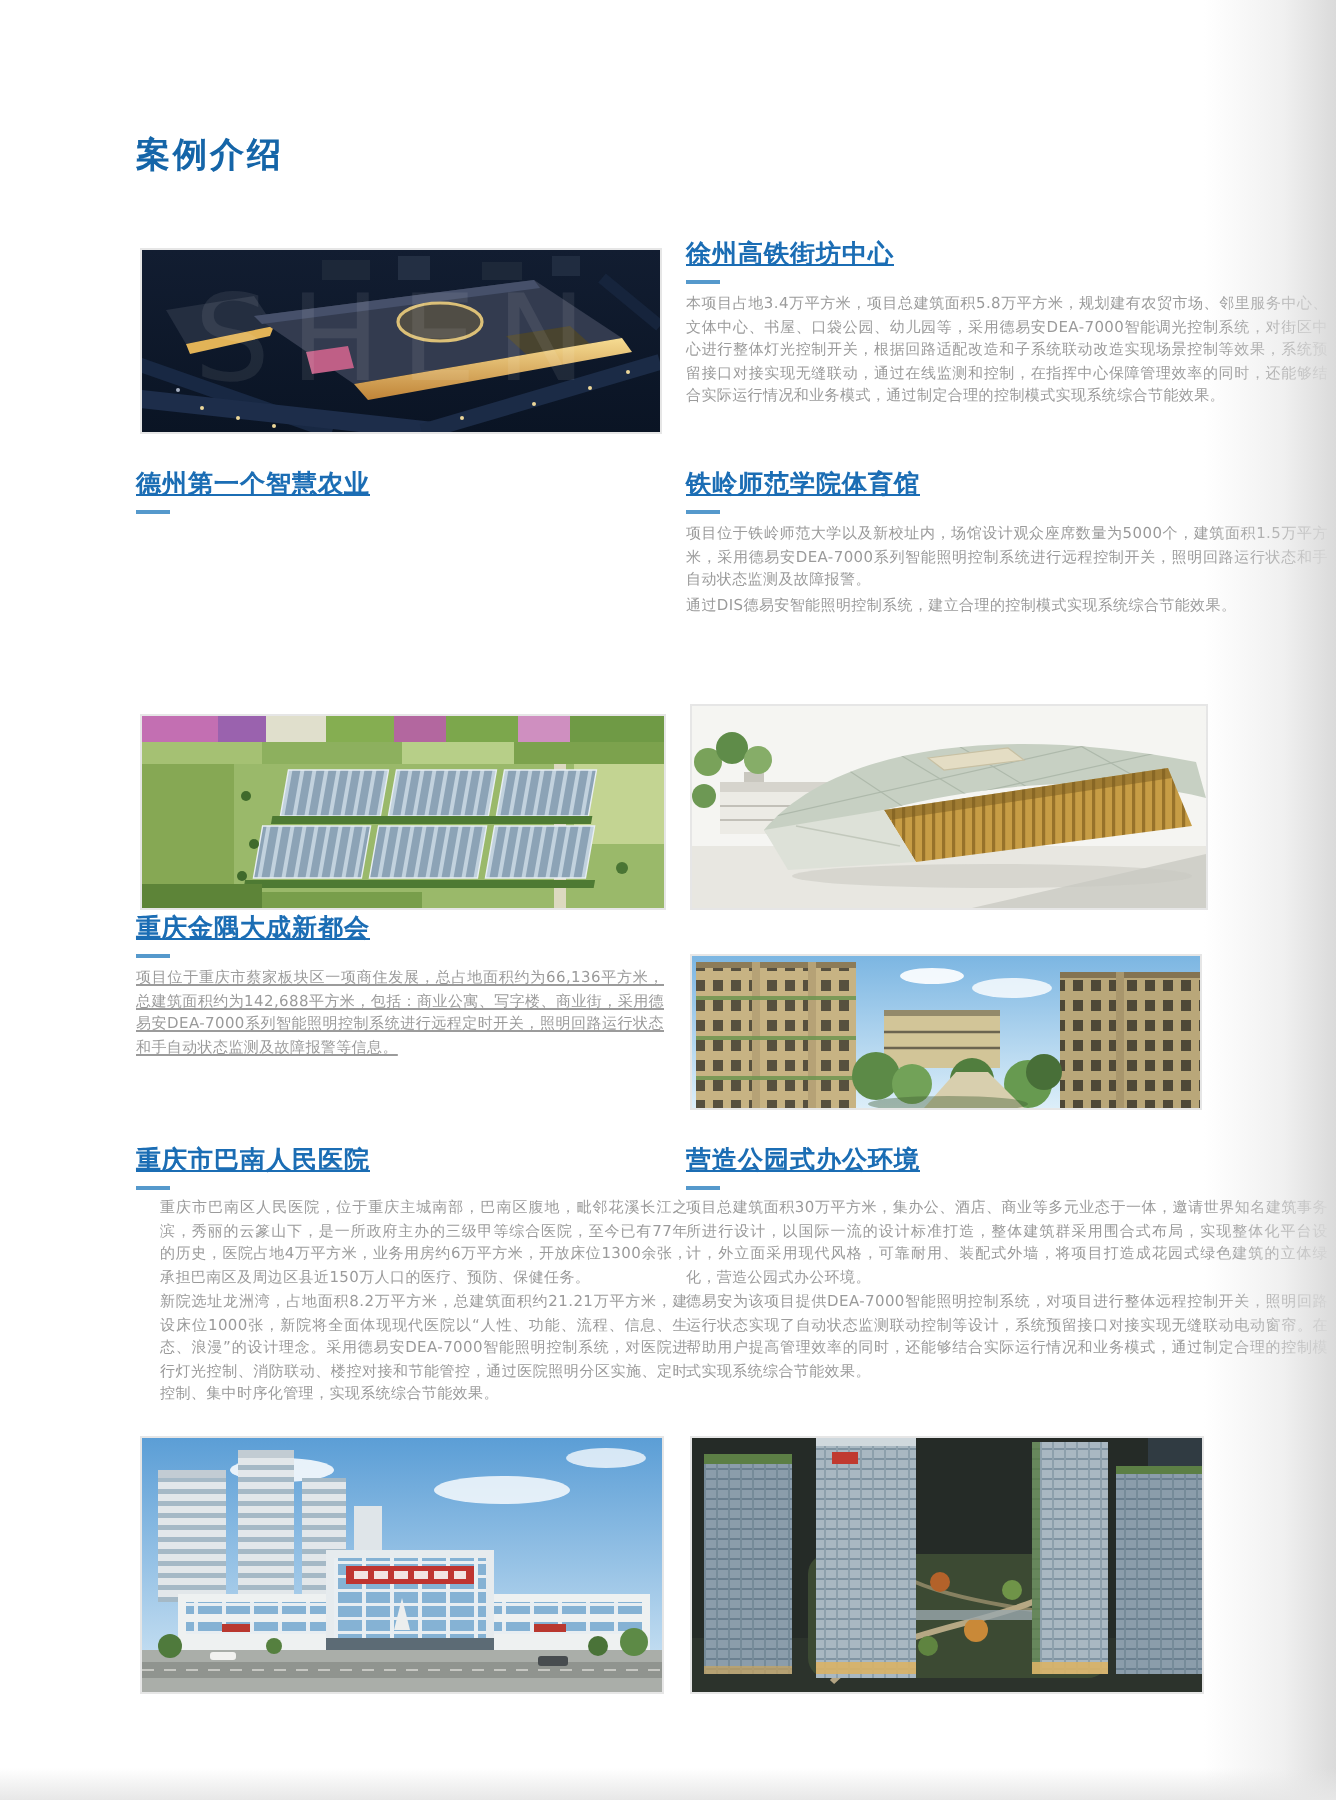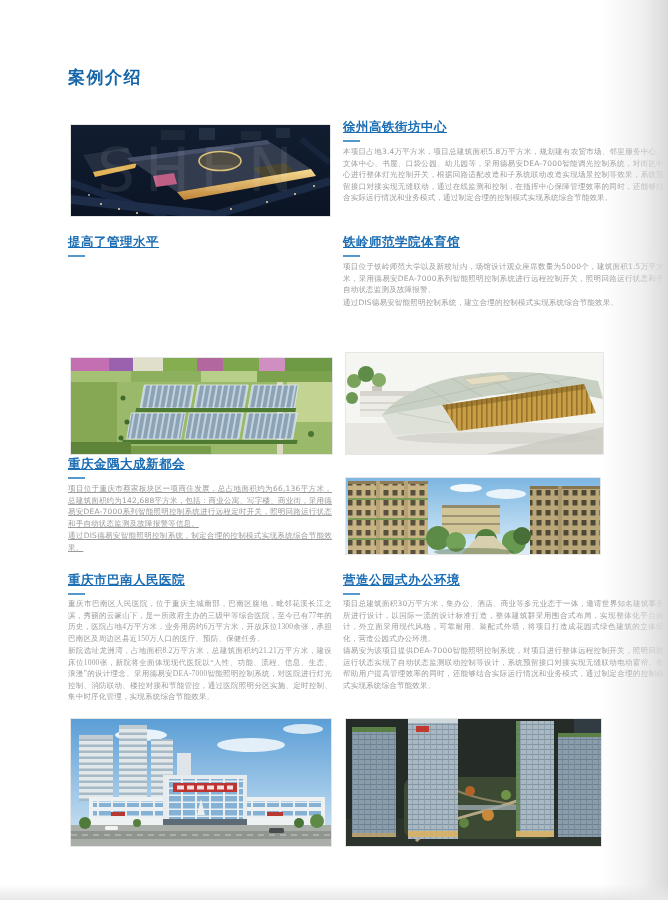--- a/index.html
+++ b/index.html
@@ -81,21 +81,21 @@
         <circle cx="160" cy="84" r="1" fill="#edd79a"></circle>
       <circle cx="196" cy="77" r="1" fill="#edd79a"></circle>
         <circle cx="224" cy="69" r="1" fill="#edd79a"></circle>
       <circle cx="243" cy="61" r="1" fill="#edd79a"></circle>
         <circle cx="18" cy="70" r="1" fill="#cdd6e8" opacity="0.8"></circle>
     </svg>
     <div class="watermark">SHEN</div>
   </div>
 
   <div class="sec-head" style="left:68px;top:234px;">
-    <h3>提高了管理水平</h3>
+    <h3>德州第一个智慧农业</h3>
     <div class="rule"></div>
   </div>
 
   <div class="photo" style="left:70px;top:357px;width:261px;height:96px;">
     <svg viewBox="0 0 261 96" preserveAspectRatio="none">
       <defs>
         <pattern id="i2ridge" width="6" height="8" patternUnits="userSpaceOnUse">
           <rect width="6" height="8" fill="#8ca3b6"></rect>
           <rect width="2" height="8" fill="#c2d2de"></rect>
         </pattern>
@@ -135,28 +135,27 @@
         <circle cx="240" cy="76" r="3" fill="#4a7534"></circle>
     </svg>
   </div>
 
   <div class="sec-head" style="left:68px;top:456px;">
     <h3>重庆金隅大成新都会</h3>
     <div class="rule"></div>
   </div>
   <div class="body-text" style="left:68px;top:483px;width:264px;text-decoration:underline;">
     <p>项目位于重庆市蔡家板块区一项商住发展，总占地面积约为66,136平方米，总建筑面积约为142,688平方米，包括：商业公寓、写字楼、商业街，采用德易安DEA-7000系列智能照明控制系统进行远程定时开关，照明回路运行状态和手自动状态监测及故障报警等信息。</p>
-    <p>通过DIS德易安智能照明控制系统，制定合理的控制模式实现系统综合节能效果。</p>
   </div>
 
   <div class="sec-head" style="left:68px;top:572px;">
     <h3>重庆市巴南人民医院</h3>
     <div class="rule"></div>
   </div>
-  <div class="body-text" style="left:68px;top:598px;width:264px;font-family:Liberation Serif, serif;">
+  <div class="body-text" style="left:80px;top:598px;width:264px;">
     <p>重庆市巴南区人民医院，位于重庆主城南部，巴南区腹地，毗邻花溪长江之滨，秀丽的云篆山下，是一所政府主办的三级甲等综合医院，至今已有77年的历史，医院占地4万平方米，业务用房约6万平方米，开放床位1300余张，承担巴南区及周边区县近150万人口的医疗、预防、保健任务。</p>
     <p>新院选址龙洲湾，占地面积8.2万平方米，总建筑面积约21.21万平方米，建设床位1000张，新院将全面体现现代医院以“人性、功能、流程、信息、生态、浪漫”的设计理念。采用德易安DEA-7000智能照明控制系统，对医院进行灯光控制、消防联动、楼控对接和节能管控，通过医院照明分区实施、定时控制、集中时序化管理，实现系统综合节能效果。</p>
   </div>
 
   <div class="photo" style="left:70px;top:718px;width:260px;height:127px;">
     <svg viewBox="0 0 260 127" preserveAspectRatio="none">
       <defs>
         <linearGradient id="i5sky" x1="0" y1="0" x2="0" y2="1">
           <stop offset="0" stop-color="#5b9ed6"></stop>
             <stop offset="1" stop-color="#d3e7f5"></stop>

